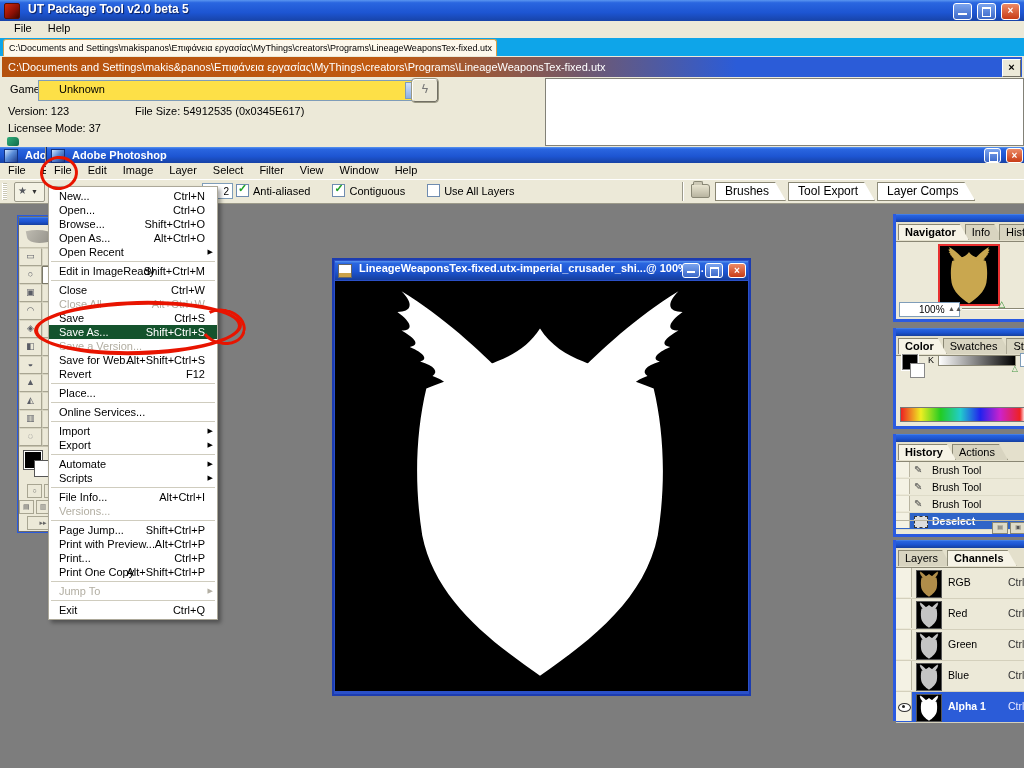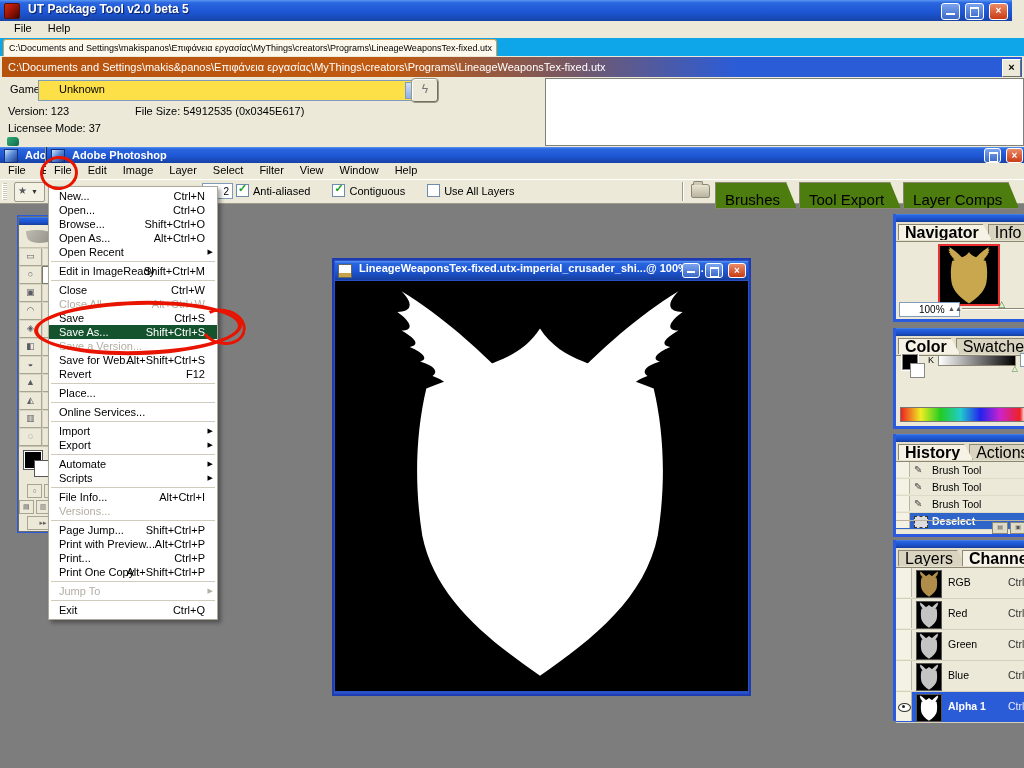--- a/index.html
+++ b/index.html
@@ -11,21 +11,21 @@
            border-radius:3px;background:linear-gradient(180deg,#7ba4ee,#3b68c8);position:relative;vertical-align:top;}
   .win-btn.close{background:linear-gradient(180deg,#ec8a66,#c83c16);}
   .win-btn .glyph{position:absolute;left:0;right:0;top:0;bottom:1px;color:#fff;font-weight:bold;
            font-size:10px;line-height:14px;text-align:center;}
   .min-glyph::after{content:"";position:absolute;left:4px;right:4px;bottom:3px;height:2px;background:#fff;}
   .restore-glyph::after{content:"";position:absolute;left:4px;top:3px;width:7px;height:7px;border:1px solid #fff;border-top-width:2px;}
   .checkbox{display:inline-block;width:11px;height:11px;background:#fff;border:1px solid #6f8cb0;margin-right:4px;position:relative;vertical-align:-2px;}
   .checkbox.checked::after{content:"✓";position:absolute;left:1px;top:-3px;color:#21a328;font-size:11px;font-weight:bold;}
   
   #ut-window{position:absolute;left:0;top:0;width:1024px;height:147px;background:#ece9d8;}
-  #ut-titlebar{position:absolute;left:0;top:0;right:12px;height:21px;padding:2px 2px 0 4px;}
+  #ut-titlebar{position:absolute;left:0;top:0;right:0;height:21px;padding:2px 2px 0 4px;}
   #ut-icon{display:inline-block;width:14px;height:14px;vertical-align:top;margin-top:1px;
            background:linear-gradient(135deg,#d42a10 0%,#8c1004 60%,#3c0800 100%);border-radius:2px;border:1px solid #5a0e02;}
   #ut-title{color:#fff;font-weight:bold;font-size:12px;margin-left:5px;text-shadow:1px 1px 1px #0a1e5a;}
   #ut-buttons{position:absolute;right:4px;top:3px;}
   #ut-menubar{position:absolute;left:0;top:21px;right:0;height:16px;background:#ece9d8;padding-left:6px;}
   .mitem{display:inline-block;padding:1px 8px 2px 8px;}
   #ut-tabrow{position:absolute;left:0;top:38px;right:0;height:18px;background:#0ea5e9;}
   #ut-tab{position:absolute;left:3px;top:1px;width:482px;height:16px;background:#fdf8ec;border:1px solid #d8a048;
           border-bottom:none;border-radius:3px 3px 0 0;font-size:9px;line-height:16px;padding:0 5px;white-space:nowrap;overflow:hidden;}
   #ut-docbar{position:absolute;left:2px;top:57px;width:1020px;height:20px;
@@ -69,22 +69,22 @@
   #wand-btn .dd{color:#333;font-size:7px;margin-left:4px;}
   #tolerance-field{position:absolute;left:202px;top:3px;width:26px;height:14px;border:1px solid #7f9db9;background:#fff;
      font-size:10px;text-align:right;padding:0 3px 0 0;font-family:"Liberation Sans",sans-serif;}
   #opt-checks{position:absolute;left:236px;top:4px;white-space:nowrap;}
   #opt-checks .chk{margin-right:22px;}
   #opt-sep{position:absolute;left:682px;top:2px;bottom:2px;width:1px;background:#9c9a8a;box-shadow:1px 0 0 #fff;}
   #folder-icon{position:absolute;left:691px;top:4px;width:17px;height:12px;background:linear-gradient(180deg,#e8e4d0,#b8b4a0);
      border:1px solid #8a8876;border-radius:1px 3px 2px 2px;}
   #folder-icon::before{content:"";position:absolute;left:1px;top:-4px;width:8px;height:3px;background:#cdc9b6;border:1px solid #8a8876;border-bottom:none;border-radius:2px 2px 0 0;}
   #well-tabs{position:absolute;left:715px;top:2px;white-space:nowrap;}
-  .well-tab{display:inline-block;height:17px;line-height:17px;padding:8px 16px 0 9px;background:#4d7c0f;
-     border:1px solid #8a8774;margin-right:2px;font-size:15px;
+  .well-tab{display:inline-block;height:17px;line-height:17px;padding:0 16px 0 9px;background:#ffffff;
+     border:1px solid #8a8774;margin-right:2px;font-size:12px;
      clip-path:polygon(0 0,calc(100% - 11px) 0,100% 100%,0 100%);}
   #ps-seam{position:absolute;left:45px;top:147px;width:1px;height:55px;background:#9a9788;}
   
   #toolbox{position:absolute;left:18px;top:216px;width:48px;z-index:5;background:#ece9d8;
      border:1px solid #6a6a6a;box-shadow:0 0 0 1px #2a5ae0;}
   #toolbox-title{height:8px;}
   #toolbox-feather{height:22px;border-bottom:1px solid #c6c2ae;position:relative;}
   #toolbox-feather::after{content:"";position:absolute;left:8px;top:3px;width:30px;height:15px;
      border-radius:0 100% 0 60%;background:linear-gradient(135deg,#bdbab0,#8e8c84);transform:rotate(-12deg);}
   #tool-grid{display:grid;grid-template-columns:23px 23px;}
@@ -121,21 +121,21 @@
      background:#fff;border:1px solid #666;box-shadow:inset 0 -4px 0 #caa24a;}
   #doc-btns{position:absolute;right:2px;top:2px;}
   #doc-btns .win-btn{width:16px;height:13px;}
   #doc-canvas{position:relative;margin:0 1px 1px 1px;height:410px;background:#000;overflow:hidden;}
   #emblem-main{position:absolute;left:50px;top:6px;width:310px;height:393px;color:#fff;}
   
   .palette{position:absolute;left:893px;width:134px;background:#ece9d8;border-left:3px solid #2a5ae0;
      border-right:3px solid #2a5ae0;border-bottom:3px solid #2a5ae0;z-index:10;}
   .pal-title{height:8px;}
   .pal-tabs{height:17px;padding:2px 0 0 2px;border-bottom:1px solid #8a8774;background:#e4e0cc;white-space:nowrap;}
-  .ptab{display:inline-block;height:15px;line-height:15px;padding:0 12px 0 6px;font-size:16px;background:#d8d4c0;
+  .ptab{display:inline-block;height:15px;line-height:15px;padding:0 12px 0 6px;font-size:11px;background:#d8d4c0;
      border:1px solid #8a8774;border-bottom:none;margin-right:-4px;
      clip-path:polygon(0 0,calc(100% - 9px) 0,100% 100%,0 100%);}
   .ptab.active{background:#f6f3e6;font-weight:bold;position:relative;z-index:2;}
   #pal-nav{top:214px;height:105px;}
   #nav-thumb{position:absolute;left:42px;top:30px;width:58px;height:58px;background:#000;border:2px solid #e83030;color:#c9a74f;}
   #nav-thumb svg{width:100%;height:100%;}
   #nav-bottom{position:absolute;left:0;bottom:2px;right:0;height:16px;}
   #nav-zoom{position:absolute;left:3px;top:1px;width:40px;height:13px;background:#fff;border:1px solid #7f9db9;font-size:10px;line-height:13px;padding-left:19px;}
   #nav-zoomout{position:absolute;left:52px;top:4px;color:#555;font-size:7px;}
   #nav-slider{position:absolute;left:66px;right:2px;top:7px;height:1px;background:#8a8774;box-shadow:0 1px 0 #fff;}

